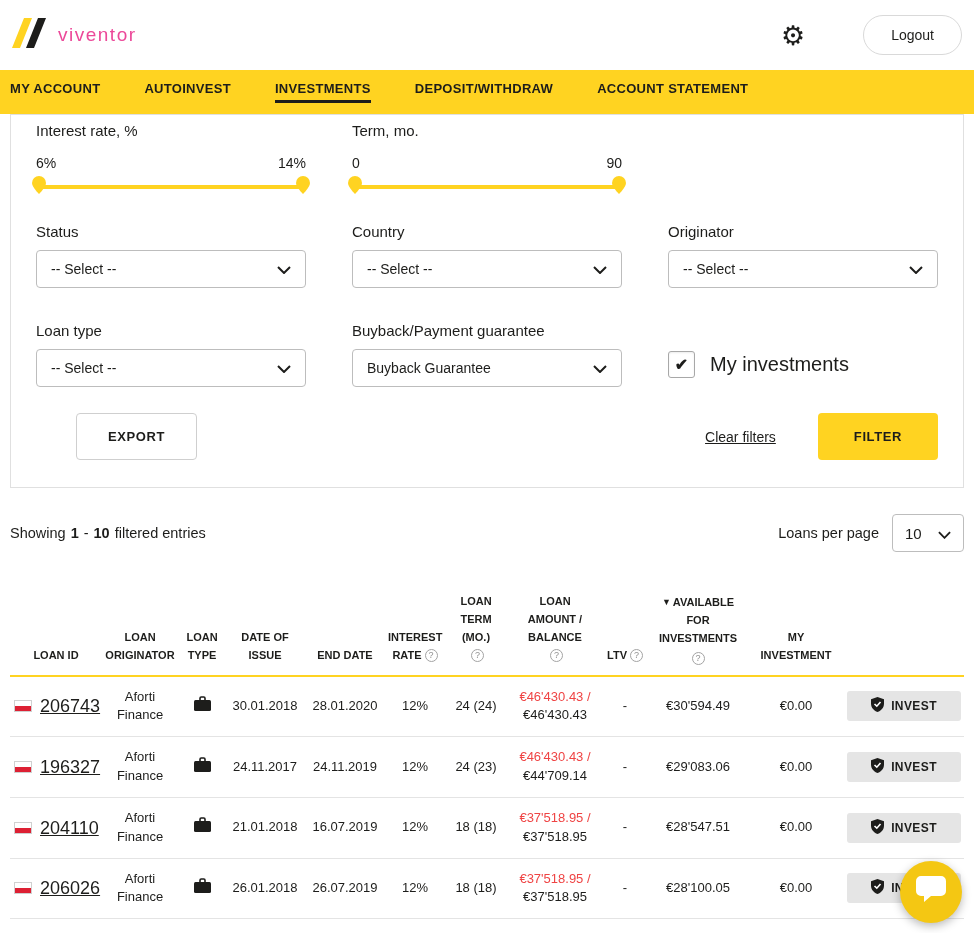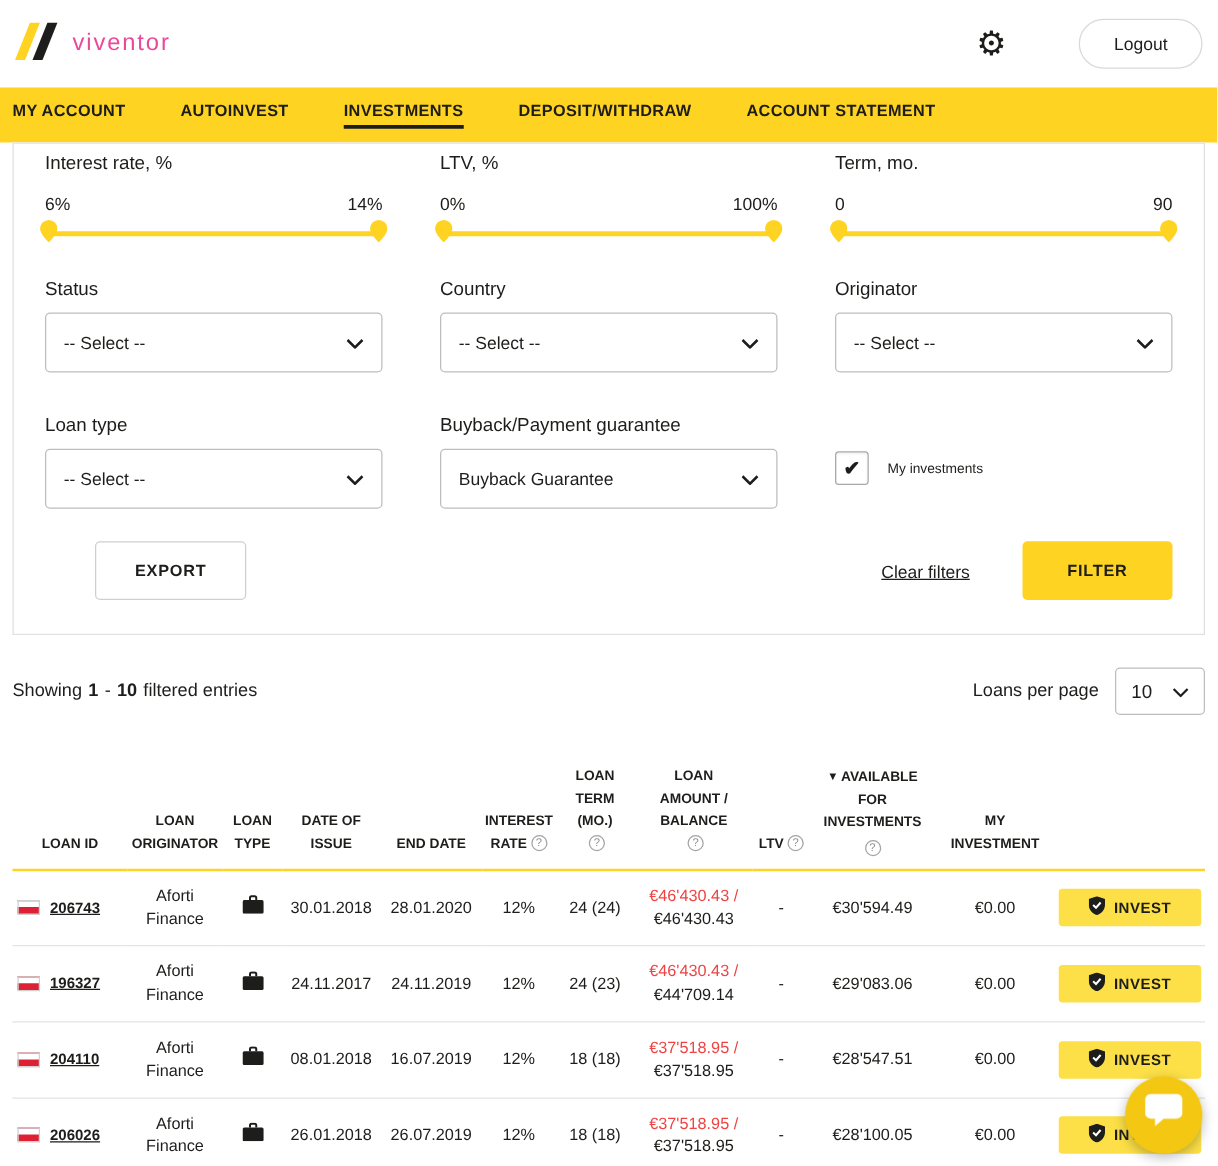--- a/index.html
+++ b/index.html
@@ -42,33 +42,33 @@
   .filter-grid + .filter-grid { margin-top: 34px; }
   .slider-label { font-size: 15px; margin-bottom: 16px; }
   .slider-values { display: flex; justify-content: space-between; font-size: 14px; margin-bottom: 10px; }
   .slider-track { position: relative; height: 4px; background: #FFD321; border-radius: 2px; margin-top: 14px; }
   .slider-pin { position: absolute; top: -9px; width: 14px; height: 18px; cursor: pointer; }
   .slider-pin.min { left: -4px; }
   .slider-pin.max { right: -4px; }
 
   .field-label { font-size: 15px; margin-bottom: 10px; }
   .select-box {
-    height: 48px; border: 1px solid #bdbdbd; border-radius: 4px; background: #fff;
+    height: 38px; border: 1px solid #bdbdbd; border-radius: 4px; background: #fff;
     display: flex; align-items: center; justify-content: space-between;
     padding: 0 14px; font-size: 14px; cursor: pointer;
   }
   .spacer { height: 29px; }
   .checkbox-row { display: flex; align-items: center; gap: 15px; }
   .checkbox {
     width: 27px; height: 27px; border: 1px solid #a8a8a8; border-radius: 3px;
     display: flex; align-items: center; justify-content: center;
     font-size: 16px; font-weight: 700; cursor: pointer; background: #fff;
     box-shadow: inset 0 1px 2px rgba(0,0,0,0.08);
   }
-  .checkbox-label { font-size: 11px; }
+  .checkbox-label { font-size: 20px; }
 
   .filter-actions { display: flex; align-items: center; margin-top: 26px; }
   .export-btn {
     background: #fff; border: 1px solid #cfcfcf; border-radius: 4px;
     padding: 15px 31px; font-size: 13px; font-weight: 700; letter-spacing: 0.6px;
     color: #1d1d1b; cursor: pointer; font-family: "Liberation Sans", sans-serif; margin-left: 40px;
   }
   .actions-right { margin-left: auto; display: flex; align-items: center; gap: 42px; }
   .clear-filters { font-size: 14px; text-decoration: underline; color: #1d1d1b; cursor: pointer; }
   .filter-btn {
@@ -107,26 +107,26 @@
   .loans-table td {
     border-bottom: 1px solid #e4e4e4; padding: 11px 2px; font-size: 13px;
     text-align: center; vertical-align: middle; line-height: 1.45;
   }
   .id-cell { text-align: left !important; padding-left: 4px !important; }
   .id-wrap { display: flex; align-items: center; gap: 8px; }
   .flag {
     width: 18px; height: 12px; border: 1px solid #d0d0d0; flex: 0 0 auto;
     background: linear-gradient(180deg, #ffffff 0 50%, #dd2033 50% 100%);
   }
-  .loan-link { color: #1d1d1b; font-weight: 700; text-decoration: underline; font-size: 12px; cursor: pointer; }
+  .loan-link { color: #1d1d1b; font-weight: 400; text-decoration: underline; font-size: 18px; cursor: pointer; }
   .amt { color: #ef4444; }
   .bal { color: #1d1d1b; }
   .invest-btn {
     display: inline-flex; align-items: center; justify-content: center; gap: 7px;
-    background: #fde047; border: none; border-radius: 3px; width: 114px; height: 30px;
+    background: #e5e5e5; border: none; border-radius: 3px; width: 114px; height: 30px;
     font-size: 12px; font-weight: 700; letter-spacing: 0.4px; color: #1d1d1b; cursor: pointer;
     font-family: "Liberation Sans", sans-serif;
   }
   .invest-btn svg { flex: 0 0 auto; }
 
   
   .chat-bubble {
     position: fixed; right: 12px; bottom: 10px; width: 62px; height: 62px; border-radius: 50%;
     background: #f4c713; display: flex; align-items: center; justify-content: center;
     box-shadow: 0 3px 10px rgba(0,0,0,0.28); cursor: pointer;
@@ -160,35 +160,20 @@
 </div>
 
 <div class="filter-card">
 
   <div class="filter-grid">
     <div>
       <div class="slider-label">Interest rate, %</div>
       <div class="slider-values">
         <span>6%</span>
         <span>14%</span>
-      </div>
-      <div class="slider-track">
-        <span class="slider-pin min"><svg width="14" height="18" viewBox="0 0 14 18">
-              <path d="M7 18 C7 18 14 11.2 14 7 A7 7 0 0 0 0 7 C0 11.2 7 18 7 18 Z" fill="#FFD321"></path>
-            </svg></span>
-        <span class="slider-pin max"><svg width="14" height="18" viewBox="0 0 14 18">
-              <path d="M7 18 C7 18 14 11.2 14 7 A7 7 0 0 0 0 7 C0 11.2 7 18 7 18 Z" fill="#FFD321"></path>
-            </svg></span>
-      </div>
-    </div>
-    <div>
-      <div class="slider-label">LTV, %</div>
-      <div class="slider-values">
-        <span>0%</span>
-        <span>100%</span>
       </div>
       <div class="slider-track">
         <span class="slider-pin min"><svg width="14" height="18" viewBox="0 0 14 18">
               <path d="M7 18 C7 18 14 11.2 14 7 A7 7 0 0 0 0 7 C0 11.2 7 18 7 18 Z" fill="#FFD321"></path>
             </svg></span>
         <span class="slider-pin max"><svg width="14" height="18" viewBox="0 0 14 18">
               <path d="M7 18 C7 18 14 11.2 14 7 A7 7 0 0 0 0 7 C0 11.2 7 18 7 18 Z" fill="#FFD321"></path>
             </svg></span>
       </div>
     </div>
@@ -420,21 +405,21 @@
         <span class="id-wrap">
           <span class="flag"></span>
           <a class="loan-link">204110</a>
         </span>
       </td>
       <td>Aforti Finance</td>
       <td><span><svg width="17" height="15" viewBox="0 0 17 15">
               <rect x="0" y="4" width="17" height="11" rx="1.5" fill="#1d1d1b"></rect>
               <path d="M6 4 V2.2 A1.2 1.2 0 0 1 7.2 1 h2.6 A1.2 1.2 0 0 1 11 2.2 V4" fill="none" stroke="#1d1d1b" stroke-width="1.6"></path>
             </svg></span></td>
-      <td>08.01.2018</td>
+      <td>21.01.2018</td>
       <td>16.07.2019</td>
       <td>12%</td>
       <td>18 (18)</td>
       <td>
         <div class="amt">€37'518.95 /</div>
         <div class="bal">€37'518.95</div>
       </td>
       <td>-</td>
       <td>€28'547.51</td>
       <td>€0.00</td>

